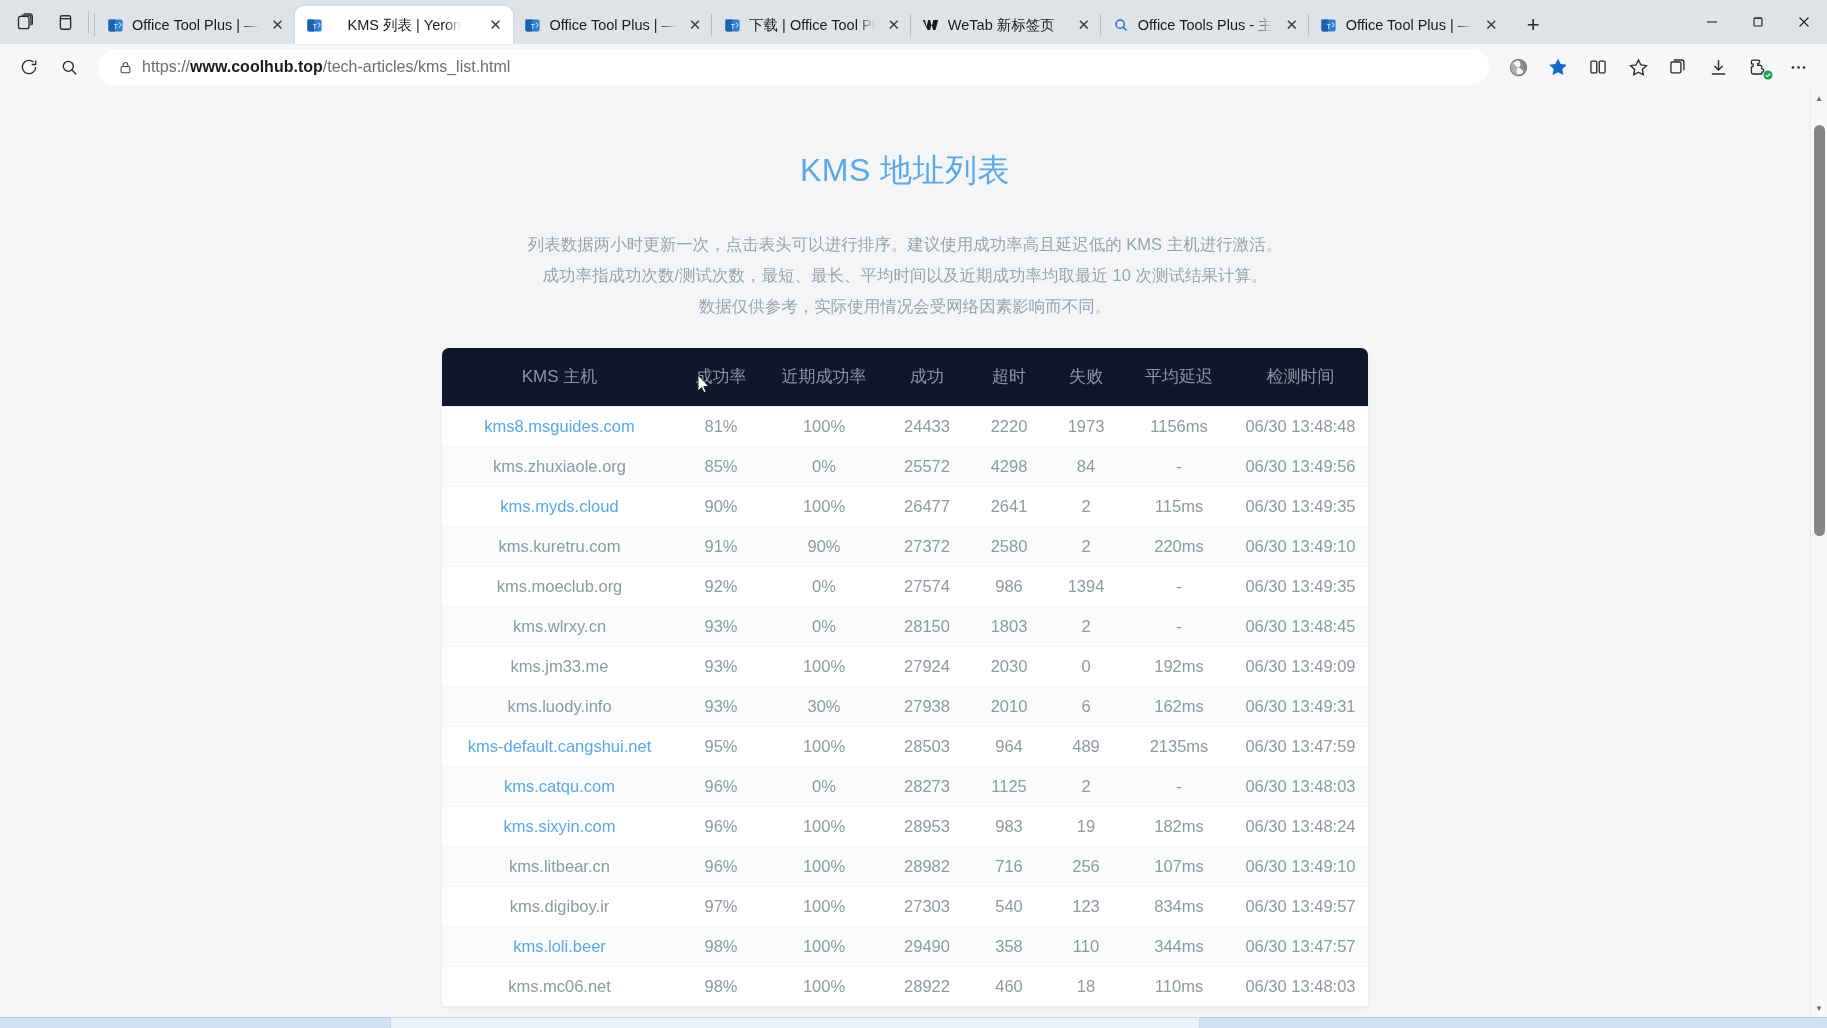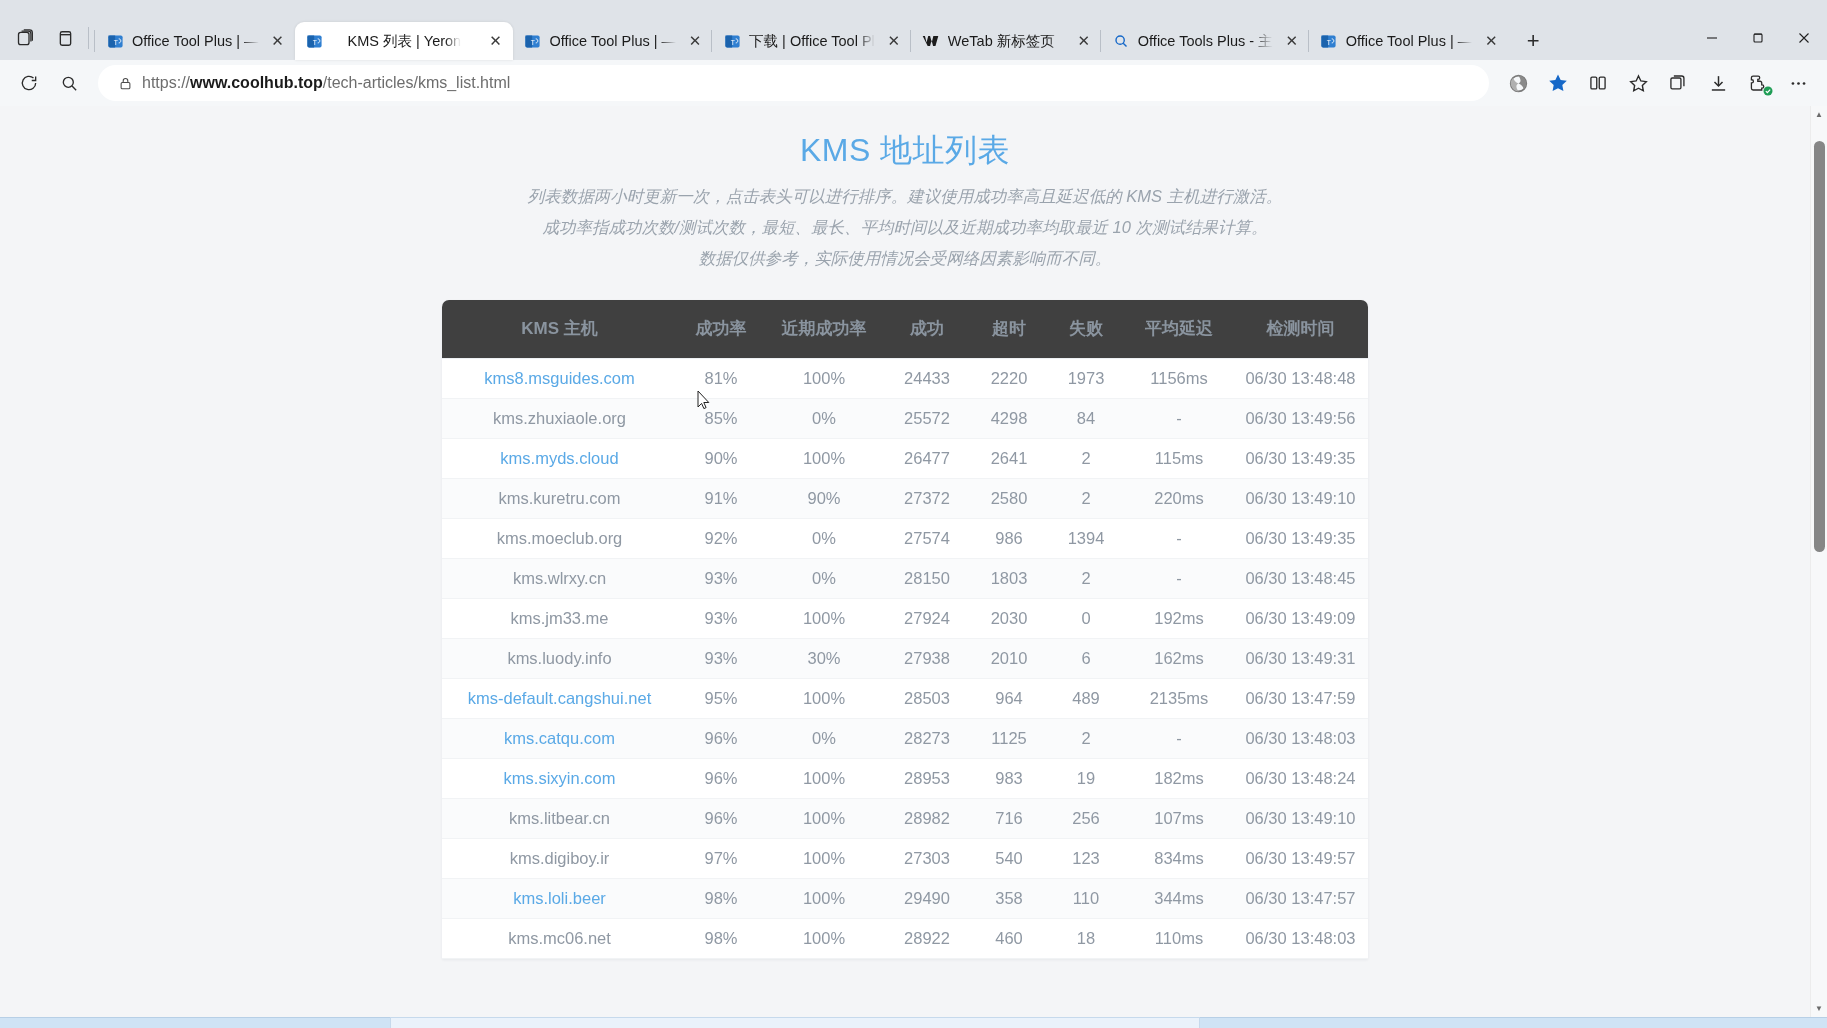--- a/index.html
+++ b/index.html
@@ -9,21 +9,21 @@
     overflow: hidden;
     background: #eef1f5;
   }
 
   
   .browser { width: 1827px; height: 1028px; display: flex; flex-direction: column;
              background: #dfe3e8; position: relative; }
 
   
   .tabstrip { height: 44px; display: flex; align-items: flex-end; padding: 0 4px;
-              background: #dfe3e8; flex: none; position: relative; margin-top: 16px; }
+              background: #dfe3e8; flex: none; position: relative; }
   .chrome-left-icons { display: flex; align-items: center; height: 44px; padding: 0 6px 0 10px; gap: 18px; }
   .ci { width: 22px; height: 22px; display: flex; align-items: center; justify-content: center;
         color: #2b2b2b; }
   .vsep { width: 1px; height: 22px; background: #b9bfc7; margin: 0 6px; align-self: center; }
 
   .tabs { display: flex; align-items: flex-end; height: 44px; }
   .tab { height: 38px; display: flex; align-items: center; gap: 8px;
          padding: 0 6px 0 11px; border-radius: 8px 8px 0 0;
          max-width: 218px; min-width: 190px; position: relative; }
   .tab.inactive { background: transparent; }
@@ -70,31 +70,31 @@
   .tbi { width: 38px; height: 34px; border-radius: 6px; display: flex;
          align-items: center; justify-content: center; color: #2b2b2b; position: relative; }
   .tbi.star { color: #1668c8; }
 
   
   .viewport { flex: 1 1 auto; background: #f4f5f7; position: relative; overflow: hidden; }
   .page { position: absolute; inset: 0 17px 0 0; overflow: hidden; background: #f4f5f7; }
 
   .content { width: 100%; padding-top: 23px; }
   .page-title { text-align: center; font-size: 32px; color: #5aa9e6;
-                font-weight: 400; letter-spacing: .5px; }
-  .page-desc { margin-top: 8px; text-align: center; color: #9aa3ad;
-               font-size: 16.5px; line-height: 31px; font-style: italic; }
+                font-weight: 400; letter-spacing: .5px; margin-top: 36px; }
+  .page-desc { margin-top: 36px; text-align: center; color: #9aa3ad;
+               font-size: 16.5px; line-height: 31px; }
 
   
   .card { width: 926px; margin: 26px auto 0; background: #fff;
           border-radius: 7px 7px 0 0; box-shadow: 0 1px 3px rgba(20,30,50,.06);
           overflow: hidden; }
   table { width: 100%; border-collapse: collapse; }
-  thead th { font-size: 17px; color: #8a949f; font-weight: 700;
-             padding: 17px 0 18px; text-align: center; background: #404040;
+  thead th { font-size: 17px; color: #8a949f; font-weight: 400;
+             padding: 17px 0 18px; text-align: center; background: #0f172a;
              border-bottom: 1px solid #edf0f3; white-space: nowrap; }
   tbody td { font-size: 16.5px; color: #8f98a3; padding: 10px 0;
              text-align: center; border-bottom: 1px solid #f1f3f5;
              white-space: nowrap; }
   tbody tr:nth-child(even) td { background: #fafbfc; }
   tbody tr:nth-child(odd)  td { background: #ffffff; }
   td.host { color: #8f98a3; }
   td.host a { color: #5aa9e6; text-decoration: none; }
 
   col.c-host { width: 235px; }

